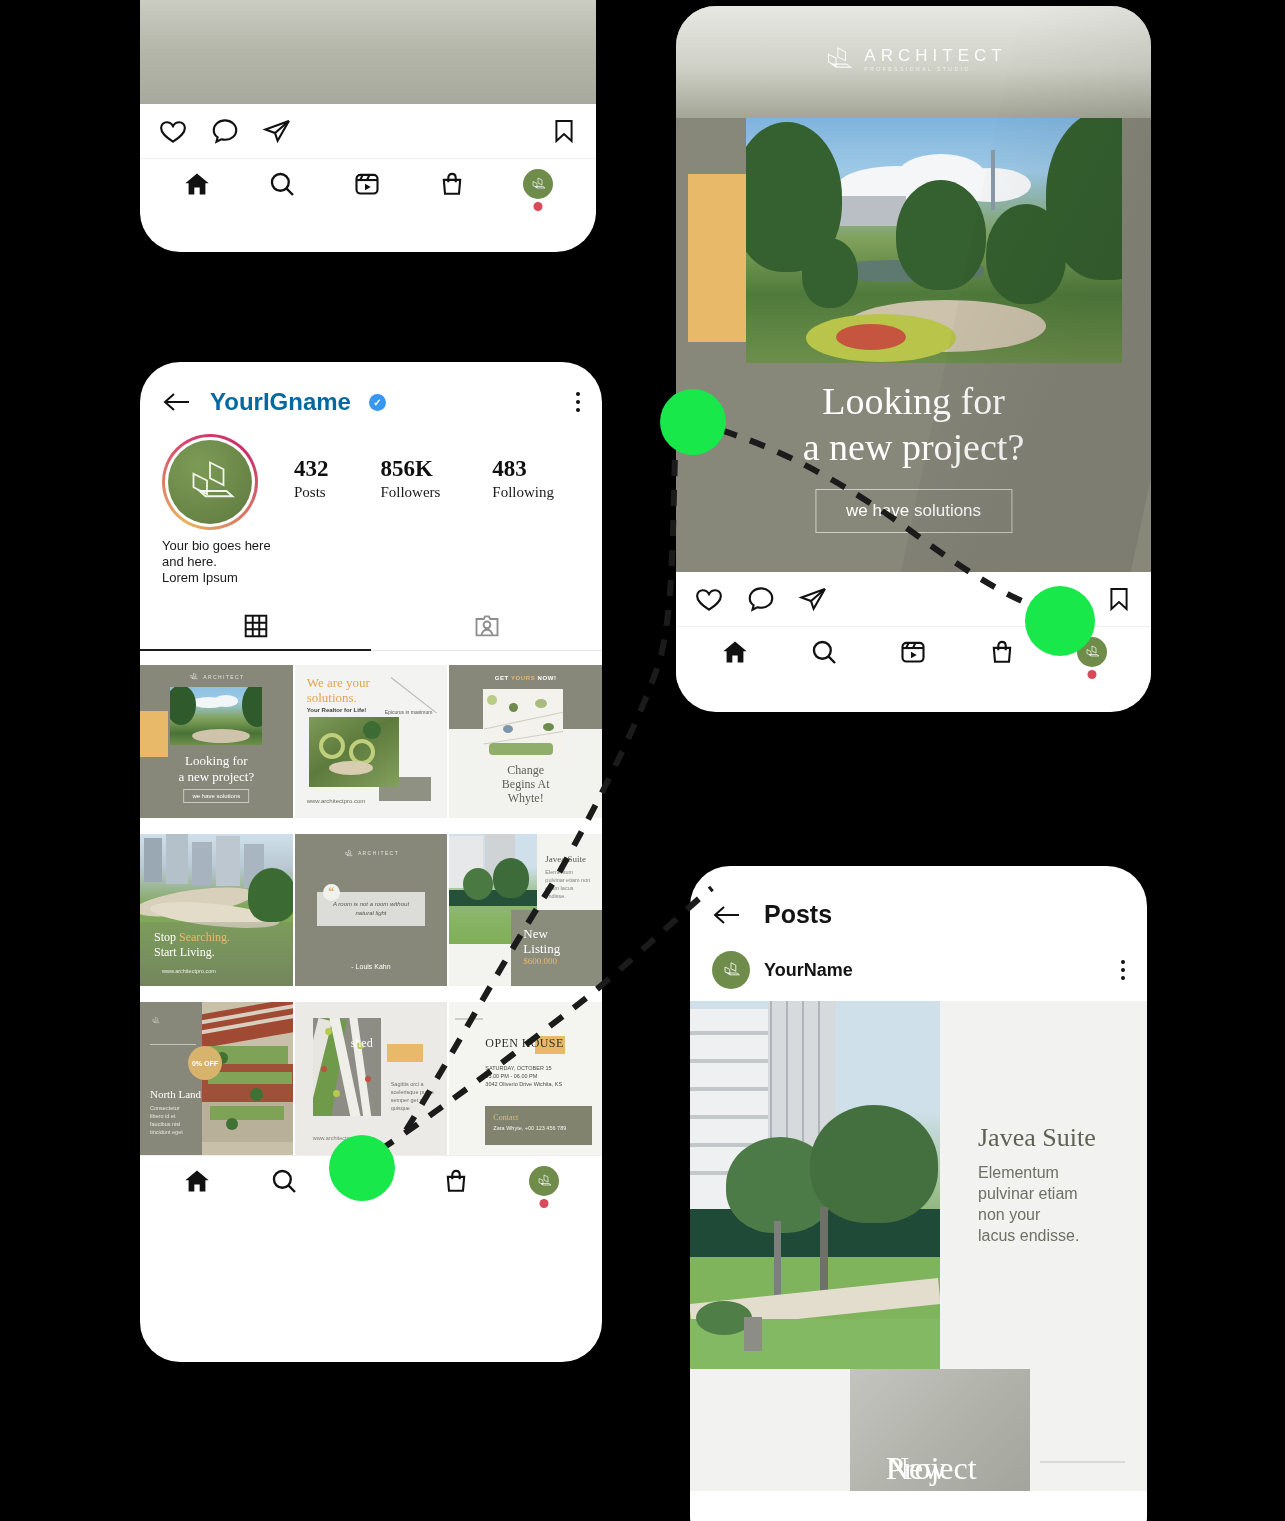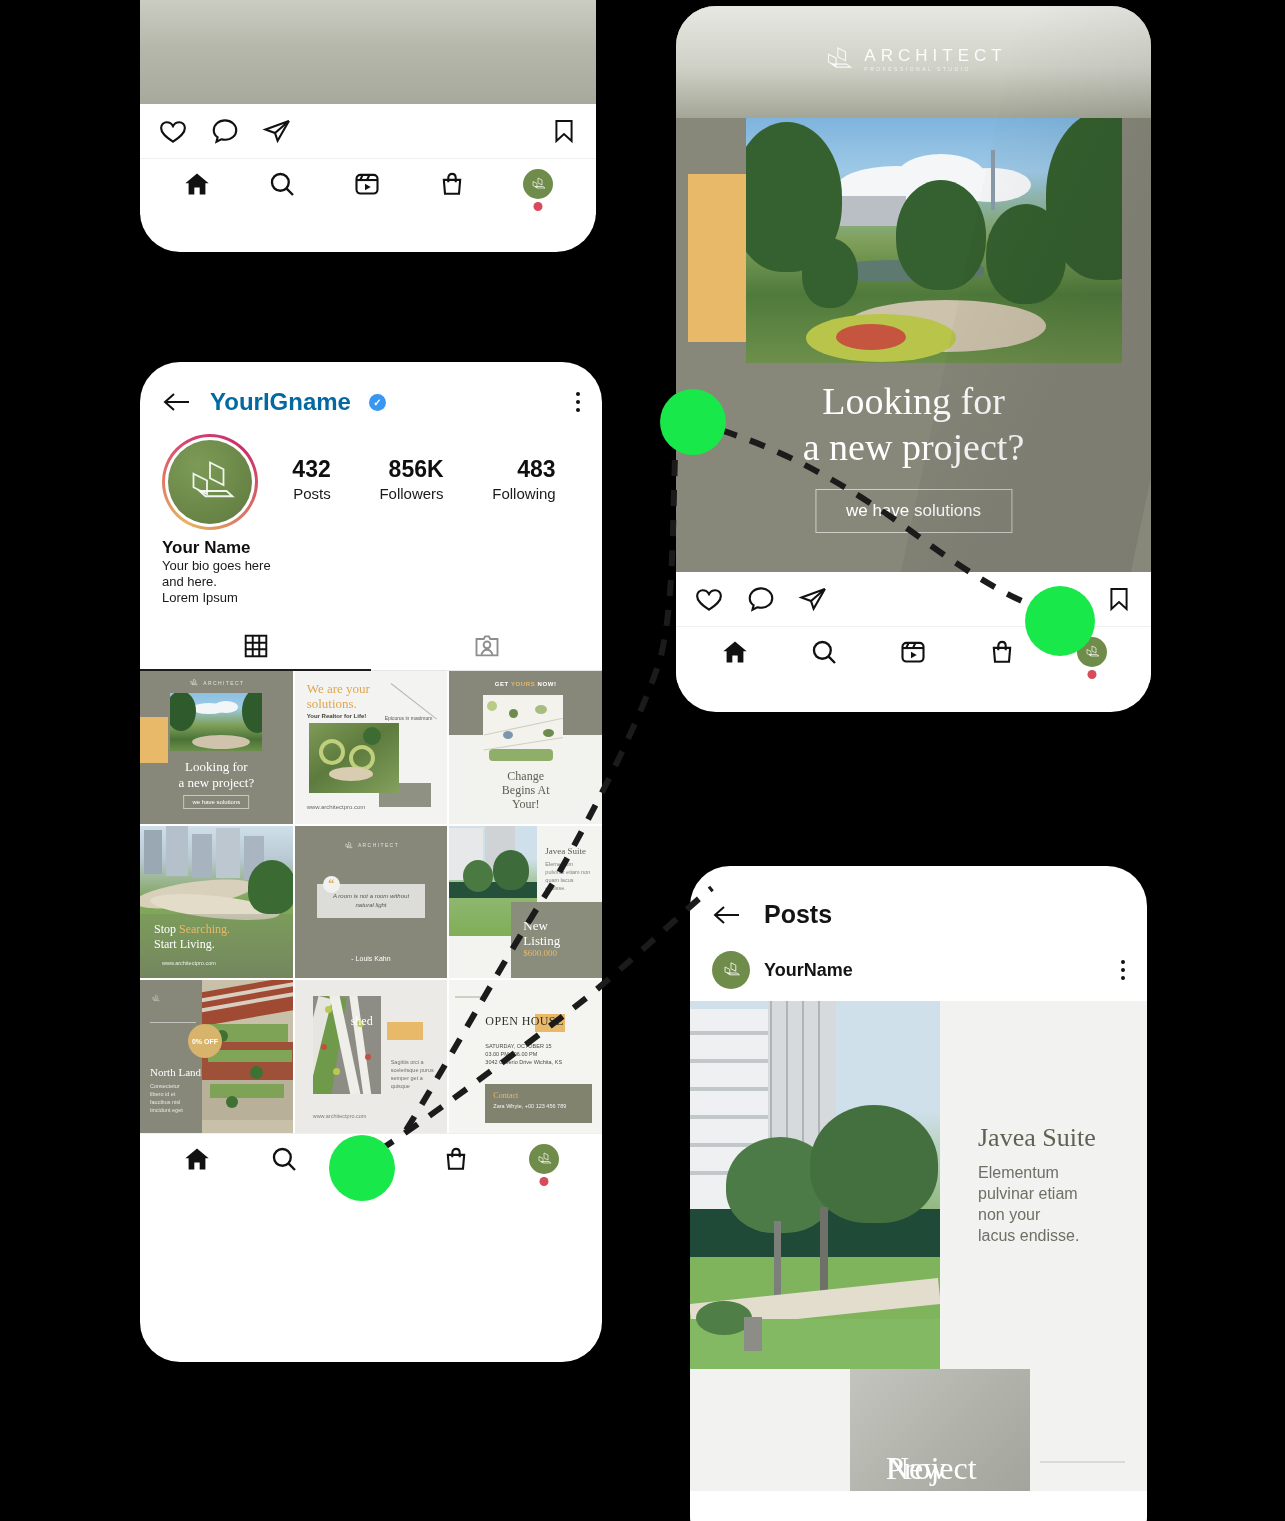--- a/index.html
+++ b/index.html
@@ -145,21 +145,21 @@
   }
   .ring-in{
     width:100%;height:100%;border-radius:50%;background:#fff;padding:3px;
   }
   .ring-av{
     width:100%;height:100%;border-radius:50%;
     background:radial-gradient(circle at 35% 30%, #7d9b56, #5e7a3f);
     display:flex;align-items:center;justify-content:center;
   }
   .stats{ display:flex; flex:1; justify-content:space-around; padding-top:22px; }
-  .stat{ text-align:right; }
+  .stat{ text-align:left;font-family:Liberation Serif, serif; }
   .stat .num{ font-size:23px; font-weight:bold; color:#0f0f0f; }
   .stat .lab{ font-size:15px; color:#1a1a1a; margin-top:2px; }
 
   .pc-bio{ padding:8px 22px 0; }
   .pc-bio .nm{ font-size:17px; font-weight:bold; color:#0f0f0f; }
   .pc-bio .bl{ font-size:13px; color:#1a1a1a; line-height:16px; }
 
   .pc-buttons{ display:flex; gap:9px; padding:18px 22px 0; }
   .btn-follow{
     flex:1; background:#2196f3; color:#fff; border:none; border-radius:8px;
@@ -176,21 +176,21 @@
 
   .pc-tabs{ display:flex; margin-top:18px; }
   .pc-tab{ flex:1; display:flex; align-items:center; justify-content:center; padding:8px 0 10px; }
   .pc-tab.active{ border-bottom:2px solid #1c1c1c; }
   .pc-tab.idle{ border-bottom:1px solid #e6e6e6; }
 
   
   .pc-grid{
     display:grid; grid-template-columns:repeat(3,1fr); gap:2px; background:#fff;
   }
-  .cell{ position:relative; width:100%; padding-top:100%; overflow:hidden; }
+  .cell{ position:relative; width:100%; padding-top:100%; overflow:hidden;margin-top:14px; }
   .cell > .inner{ position:absolute; inset:0; }
 
   
   #phoneD{
     left:690px; top:866px; width:457px; height:690px;
   }
   .pd-topbar{ display:flex; align-items:center; gap:22px; padding:34px 22px 10px; }
   .pd-title{ font-size:25px; font-weight:bold; color:#141414; }
   .pd-userrow{ display:flex; align-items:center; gap:14px; padding:12px 22px 12px; }
   .pd-avatar{
@@ -432,21 +432,20 @@
           <div class="lab">Followers</div>
         </div>
         <div class="stat">
           <div class="num">483</div>
           <div class="lab">Following</div>
         </div>
       </div>
     </div>
 
     <div class="pc-bio">
-      <div class="nm">Your Name</div>
       <div class="bl">Your bio goes here</div>
       <div class="bl">and here.</div>
       <div class="bl">Lorem Ipsum</div>
     </div>
 
 
     <div class="pc-tabs">
       <div class="pc-tab active">
         <svg width="26" height="26" viewBox="0 0 24 24" fill="none" stroke="#111" stroke-width="1.8">
           <rect x="2.5" y="2.5" width="19" height="19"></rect>
@@ -522,21 +521,21 @@
             <div style="position:absolute;left:52px;top:10px;width:12px;height:9px;background:#a8bb80;border-radius:50%;"></div>
             <div style="position:absolute;left:60px;top:34px;width:11px;height:8px;background:#6e8b4e;border-radius:50%;"></div>
             <div style="position:absolute;left:20px;top:36px;width:10px;height:8px;background:#7b96ad;border-radius:50%;"></div>
             <div style="position:absolute;left:6px;top:54px;width:64px;height:12px;background:#8fae69;border-radius:4px;"></div>
             <div style="position:absolute;left:0;top:28px;width:110px;height:1px;background:#cfcfc4;transform:rotate(-12deg);"></div>
             <div style="position:absolute;left:0;top:46px;width:110px;height:1px;background:#cfcfc4;transform:rotate(-9deg);"></div>
           </div>
           <div class="t-serif" style="position:absolute;left:0;right:0;top:98px;text-align:center;color:#5e6054;font-size:12px;line-height:14px;">
             <div>Change</div>
             <div>Begins At</div>
-            <div>Your!</div>
+            <div>Whyte!</div>
           </div>
         </div>
       </div>
 
       <div class="cell">
         <div class="inner" style="background:linear-gradient(180deg,#cfe0ea 0%,#b9c8d2 22%,#7fa659 48%,#84ad5c 100%);overflow:hidden;">
           <div style="position:absolute;left:4px;top:4px;width:18px;height:44px;background:#9aa8b4;"></div>
           <div style="position:absolute;left:26px;top:-2px;width:22px;height:52px;background:#b4c0ca;"></div>
           <div style="position:absolute;left:52px;top:8px;width:20px;height:44px;background:#a7b4c0;"></div>
           <div style="position:absolute;left:76px;top:2px;width:24px;height:50px;background:#bcc7d0;"></div>

